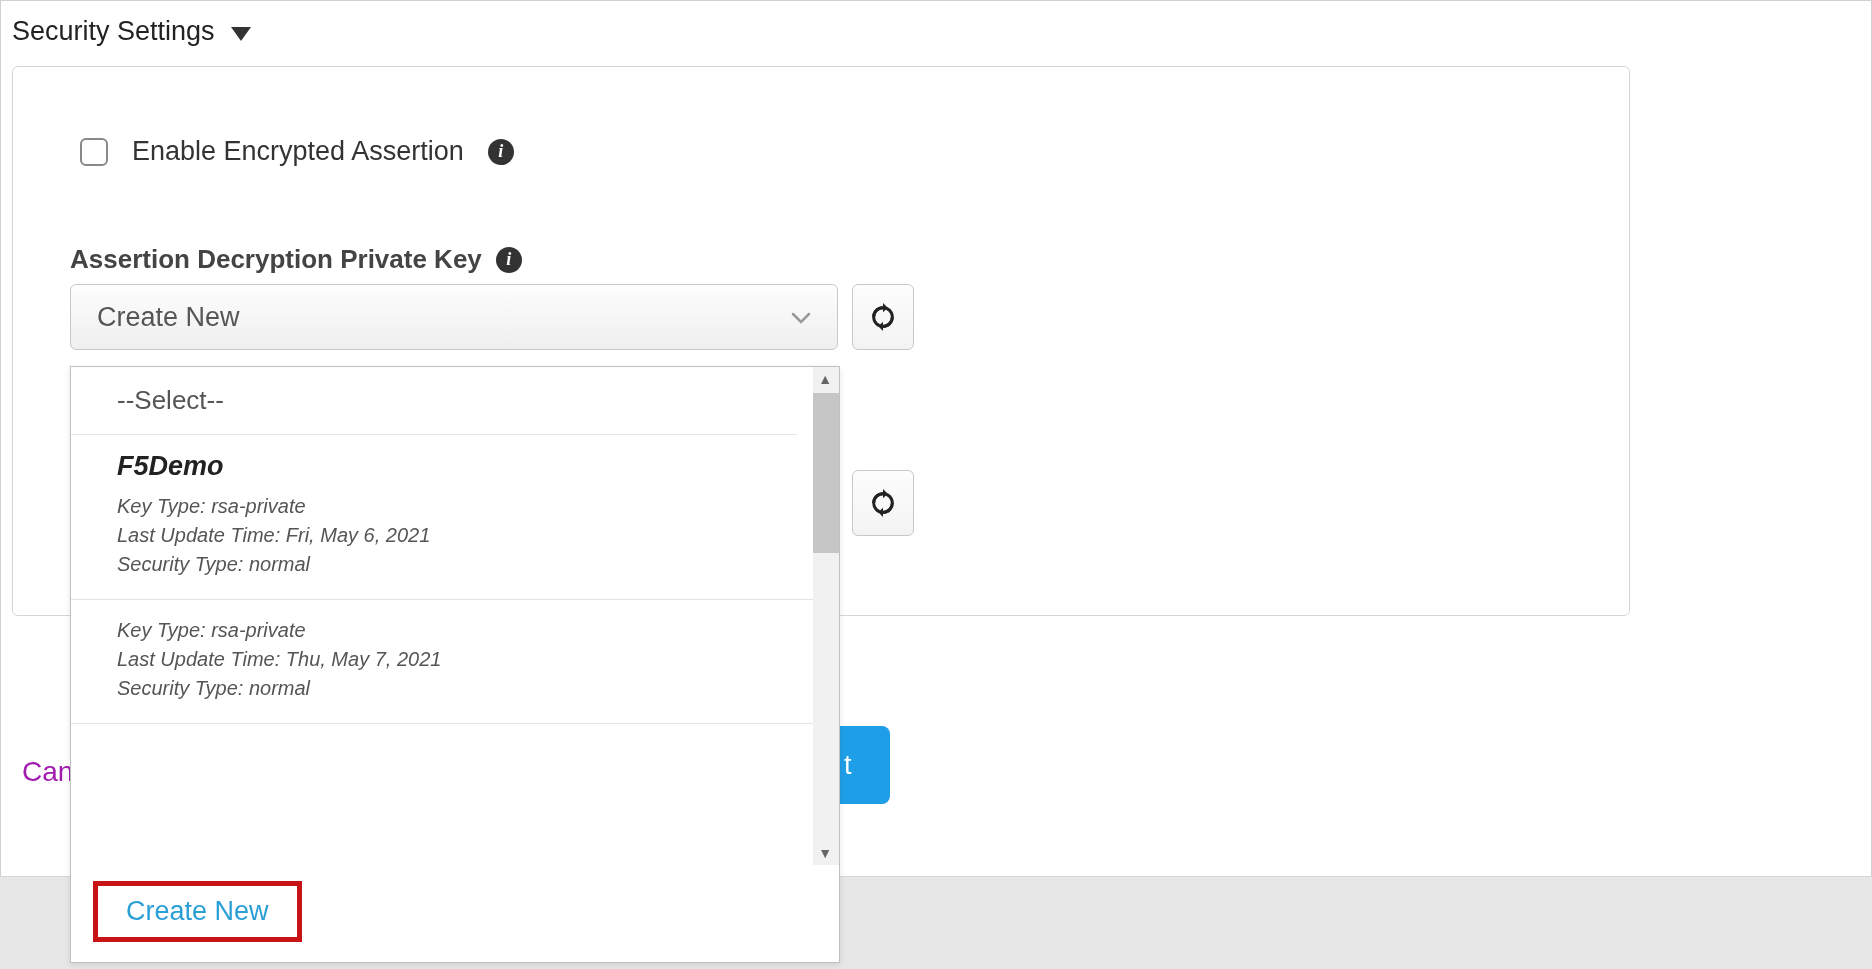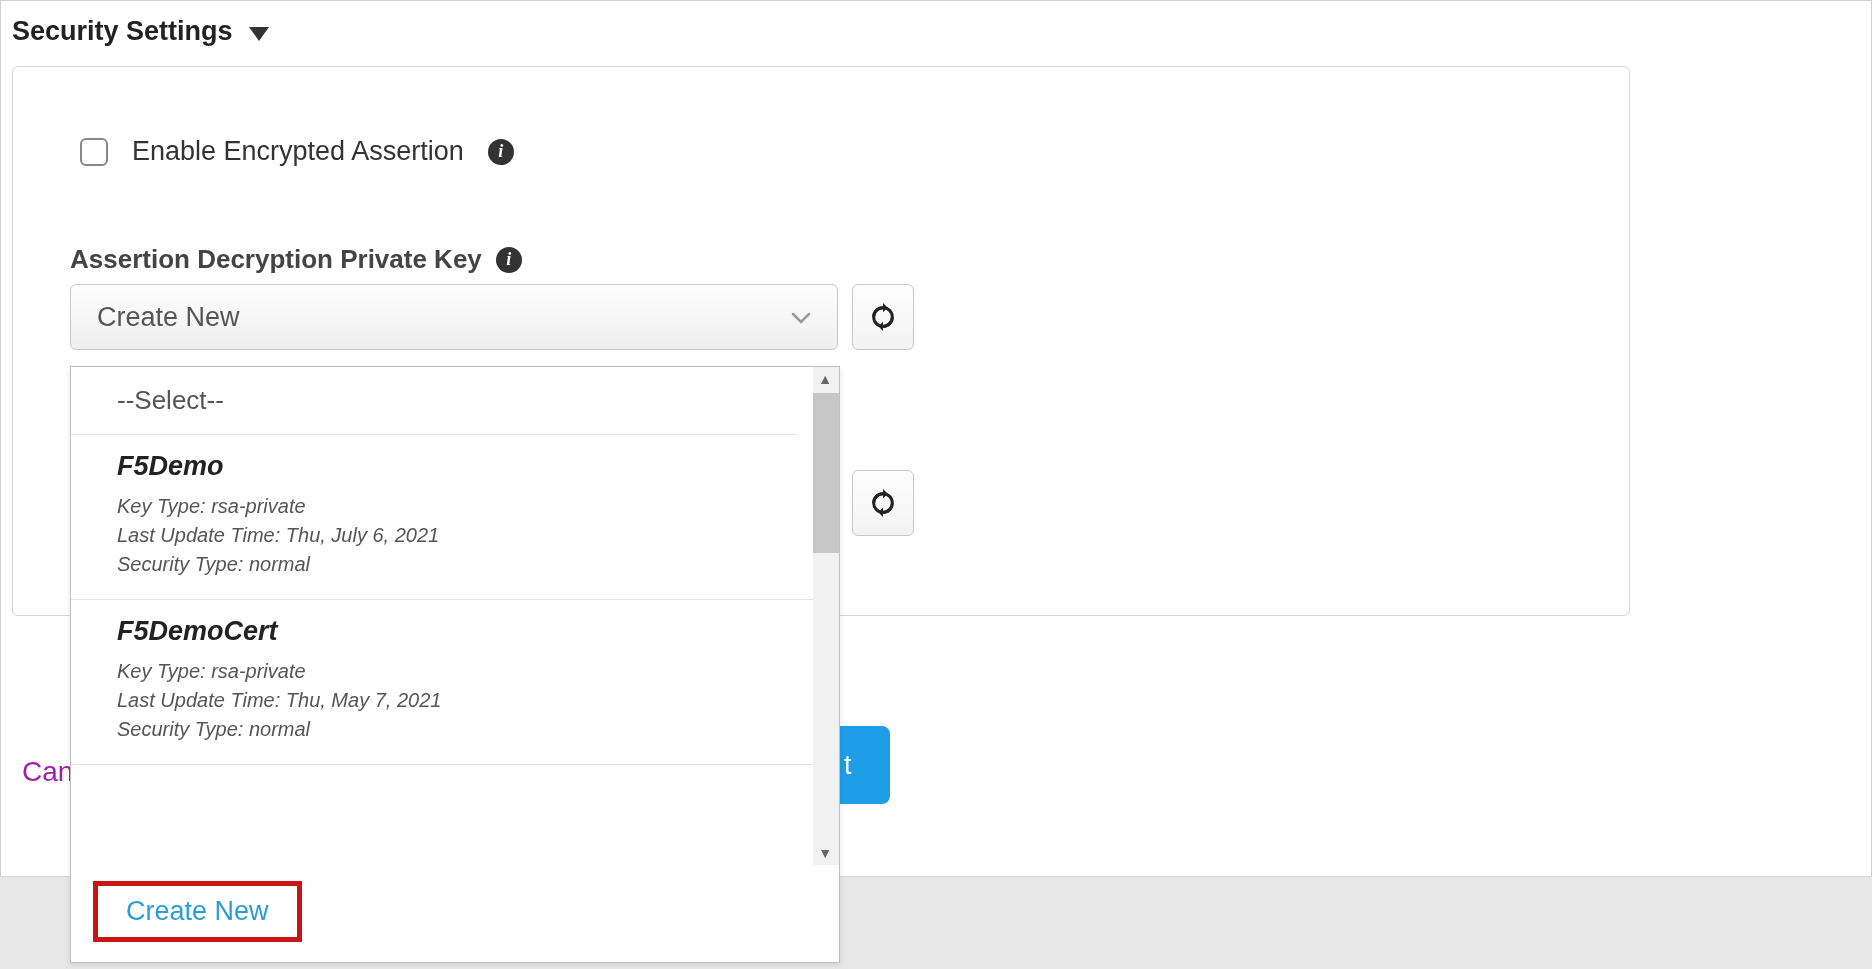--- a/index.html
+++ b/index.html
@@ -13,21 +13,21 @@
     .outer-border {
       position: absolute;
       left: 0; top: 0;
       width: 1872px; height: 969px;
       border: 1px solid #d0d0d0;
     }
     .section-header {
       position: absolute;
       left: 12px; top: 16px;
       font-size: 27px;
-      font-weight: 700;
+      font-weight: 400;
       color: #222;
       display: flex;
       align-items: center;
       gap: 16px;
       cursor: pointer;
     }
     .caret-down {
       width: 0; height: 0;
       border-left: 10px solid transparent;
       border-right: 10px solid transparent;
@@ -304,27 +304,26 @@
     </div>
 
     <div class="dd-item-simple">
       <span>--Select--</span>
     </div>
 
     <div class="dd-item">
       <div class="dd-item-title">F5Demo</div>
       <div class="dd-item-meta">
         <span>Key Type:</span> <span>rsa-private</span><br>
-        <span>Last Update Time:</span> <span>Thu, July 6, 2021</span><br>
+        <span>Last Update Time:</span> <span>Fri, May 6, 2021</span><br>
         <span>Security Type:</span> <span>normal</span>
       </div>
     </div>
 
     <div class="dd-item">
-      <div class="dd-item-title">F5DemoCert</div>
       <div class="dd-item-meta">
         <span>Key Type:</span> <span>rsa-private</span><br>
         <span>Last Update Time:</span> <span>Thu, May 7, 2021</span><br>
         <span>Security Type:</span> <span>normal</span>
       </div>
     </div>
 
     <div class="dd-item-cut">
       <div class="dd-item-title">&nbsp;</div>
     </div>

